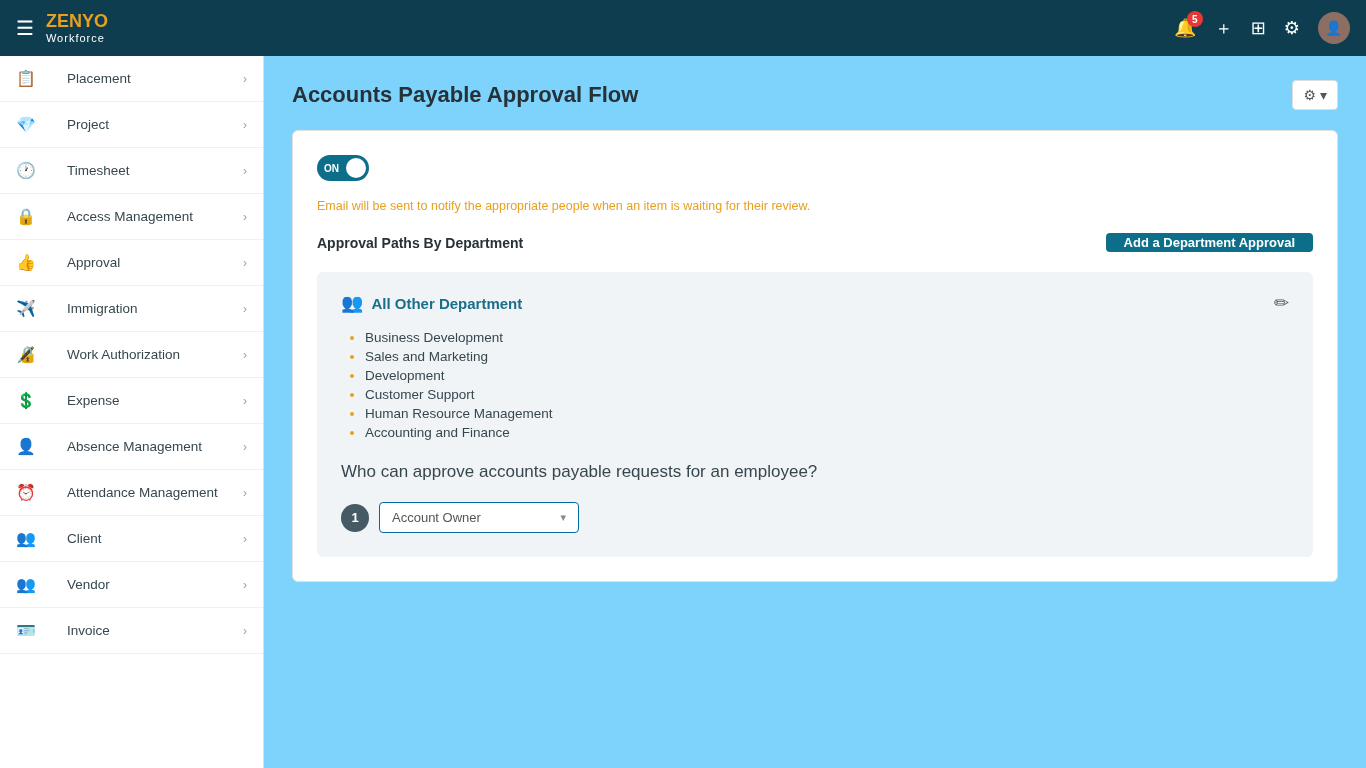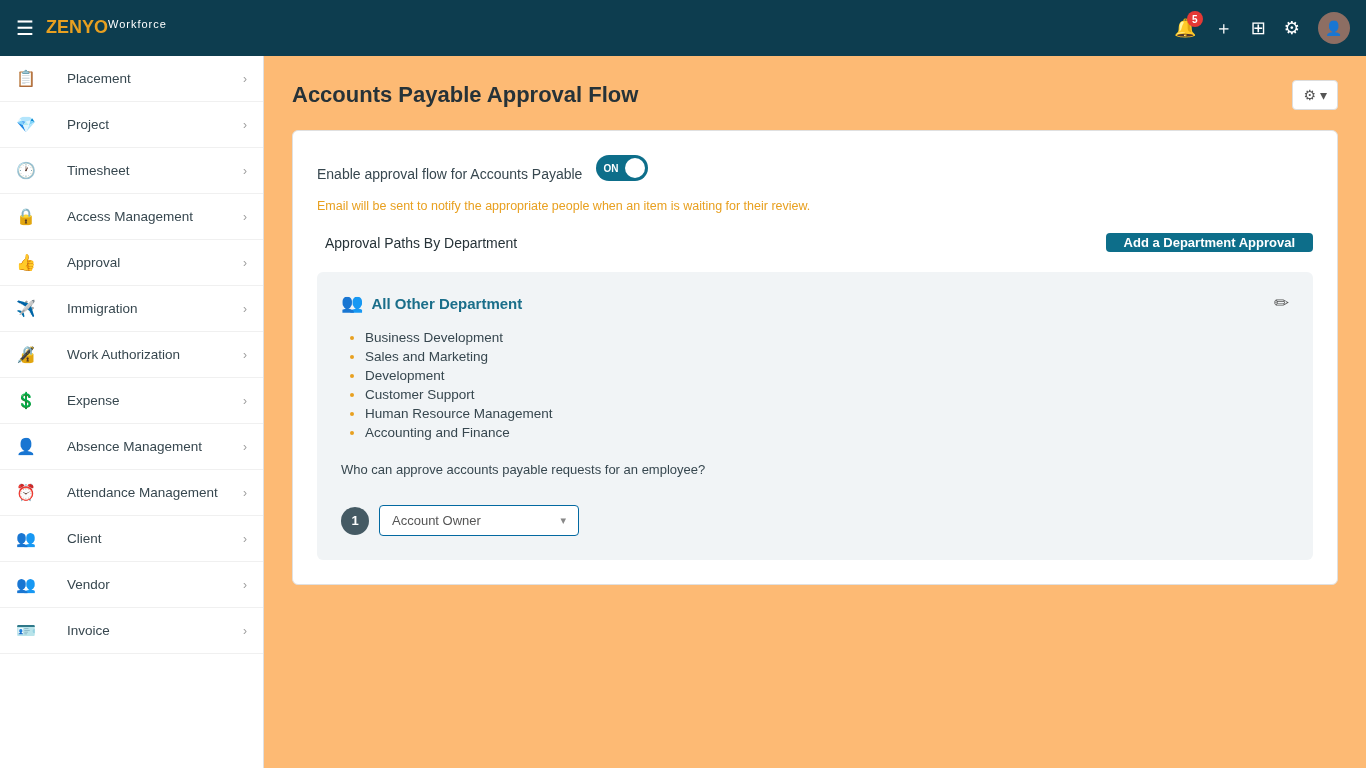--- a/index.html
+++ b/index.html
@@ -10,21 +10,21 @@
       background: #0d3d4f;
       height: 56px;
       display: flex;
       align-items: center;
       padding: 0 16px;
       flex-shrink: 0;
       justify-content: space-between;
     }
     .topnav-left { display: flex; align-items: center; gap: 12px; }
     .hamburger { color: white; font-size: 20px; cursor: pointer; }
-    .logo { display: flex; flex-direction: row; line-height: 1.1; }
+    .logo { display: flex; flex-direction: column; line-height: 1.1; }
     .logo-zenyo { color: #e8a020; font-weight: 700; font-size: 18px; }
     .logo-workforce { color: white; font-size: 11px; letter-spacing: 1px; }
     .topnav-right { display: flex; align-items: center; gap: 18px; }
     .nav-icon { color: white; font-size: 18px; cursor: pointer; position: relative; }
     .badge {
       background: #e53935;
       color: white;
       font-size: 10px;
       font-weight: 700;
       border-radius: 50%;
@@ -62,21 +62,21 @@
     .sidebar-item-left { display: flex; align-items: center; gap: 10px; }
     .sidebar-icon { font-size: 16px; color: #607d8b; width: 20px; text-align: center; }
     .sidebar-label { font-size: 13.5px; color: #37474f; margin-left: 21px; }
     .chevron { color: #9e9e9e; font-size: 12px; }
 
     
     .main-content {
       flex: 1;
       padding: 24px 28px;
       overflow-y: auto;
-      background: #fdba74;
+      background: #7dd3fc;
     }
     .page-header {
       display: flex;
       align-items: center;
       justify-content: space-between;
       margin-bottom: 20px;
     }
     .page-title { font-size: 22px; font-weight: 600; color: #263238; }
     .settings-btn {
       background: white;
@@ -141,21 +141,21 @@
       margin-bottom: 20px;
     }
 
     
     .approval-paths-header {
       display: flex;
       align-items: center;
       justify-content: space-between;
       margin-bottom: 20px;
     }
-    .approval-paths-title { font-size: 14px; font-weight: 400; color: #263238; margin-left: 8px; }
+    .approval-paths-title { font-size: 14px; font-weight: 700; color: #263238; }
     .add-dept-btn {
       background: #0d6e8a;
       color: white;
       border: none;
       border-radius: 4px;
       padding: 2px 18px;
       font-size: 13px;
       font-weight: 600;
       cursor: pointer;
     }
@@ -174,21 +174,21 @@
     }
     .dept-header-left { display: flex; align-items: center; gap: 8px; }
     .dept-icon { color: #1a6e8a; font-size: 18px; }
     .dept-title { font-size: 15px; font-weight: 700; color: #1a6e8a; }
     .edit-icon { color: #555; font-size: 18px; cursor: pointer; }
 
     .dept-list { list-style: disc; padding-left: 24px; margin-bottom: 20px; }
     .dept-list li { color: #e8a020; font-size: 13.5px; padding: 2px 0; }
     .dept-list li span { color: #37474f; }
 
-    .approver-question { font-size: 13px; color: #37474f; margin-bottom: 28px; }
+    .approver-question { font-size: 17px; color: #37474f; margin-bottom: 20px; }
     .approver-row { display: flex; align-items: center; gap: 10px; }
     .step-badge {
       width: 28px; height: 28px;
       background: #455a64;
       color: white;
       border-radius: 50%;
       display: flex; align-items: center; justify-content: center;
       font-size: 13px; font-weight: 700;
       flex-shrink: 0;
     }
@@ -334,21 +334,20 @@
       <h1 class="page-title">Accounts Payable Approval Flow</h1>
       <button class="settings-btn">
         <span>⚙</span>
         <span>▾</span>
       </button>
     </div>
 
     <div class="card">
 
       <div class="toggle-row">
-        <span class="toggle-label">Enable approval flow for Accounts Payable</span>
         <div class="toggle-container">
           <div class="toggle-track">
             <span class="toggle-on-text">ON</span>
             <div class="toggle-thumb"></div>
           </div>
         </div>
       </div>
 
       <p class="toggle-info">Email will be sent to notify the appropriate people when an item is waiting for their review.</p>
 

